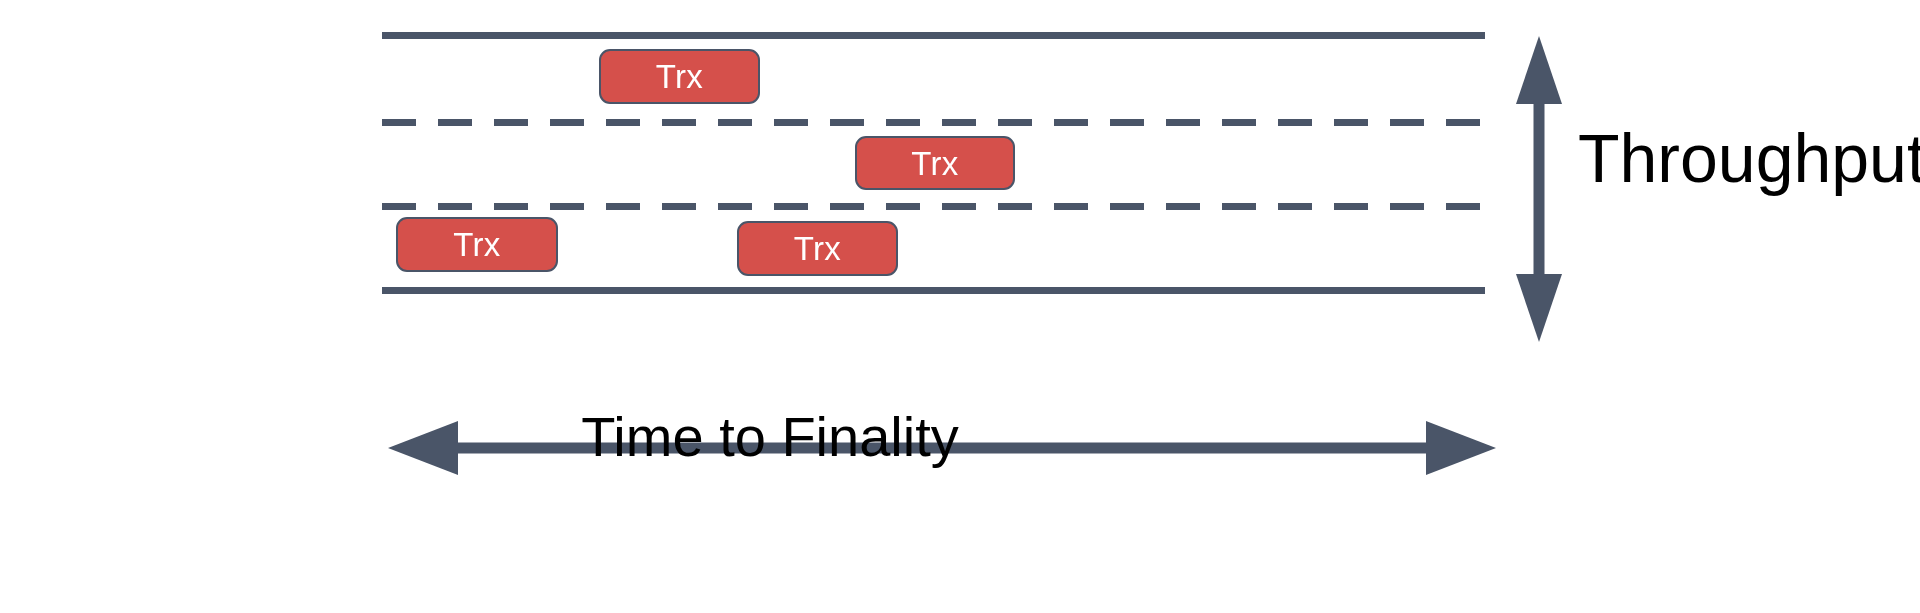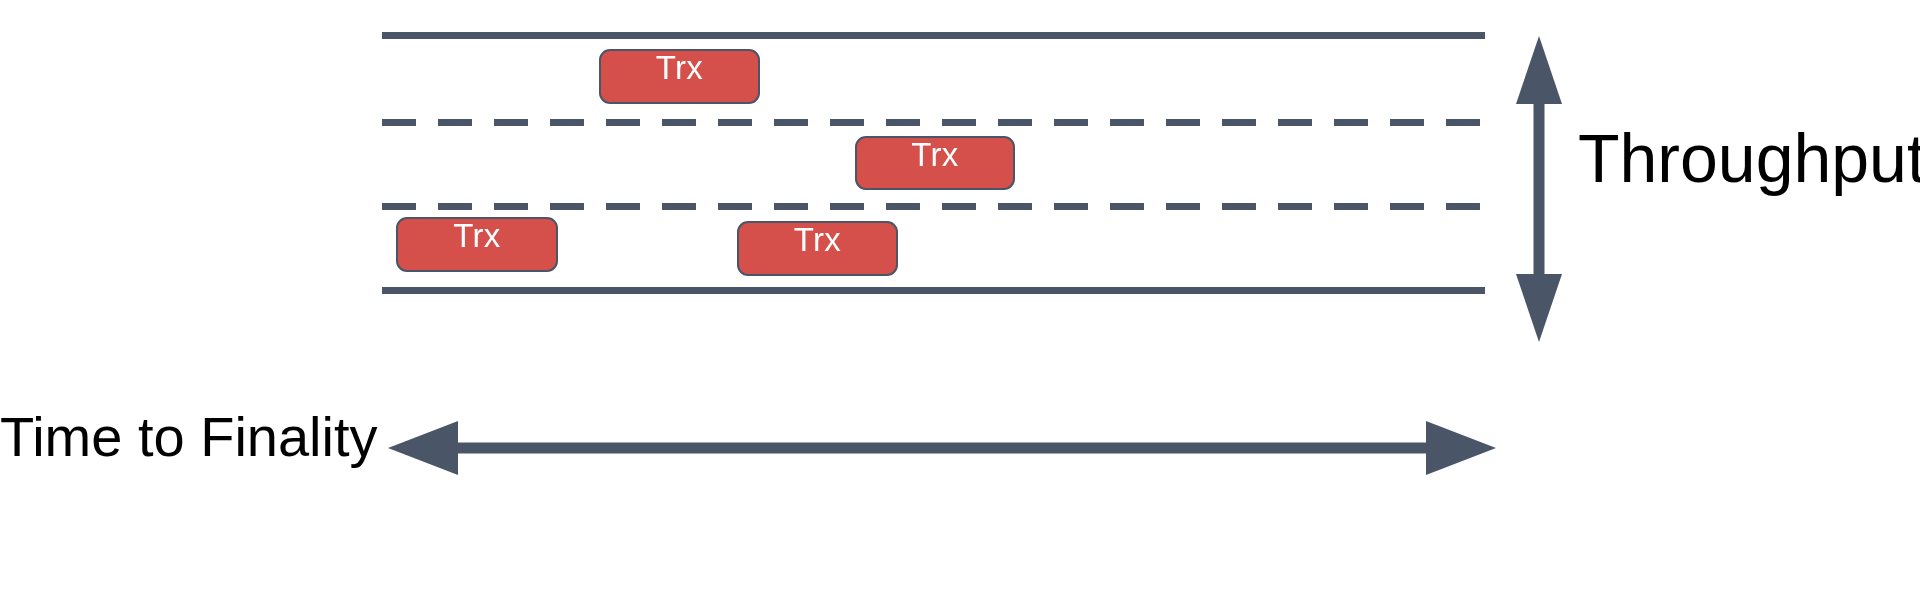--- a/index.html
+++ b/index.html
@@ -42,21 +42,21 @@
   #lane-bottom     { top: 287px; }
 
   
   .trx-box {
     position: absolute;
     background: #d5504b;
     border: 2px solid #4a5568;
     border-radius: 11px;
     box-sizing: border-box;
     display: flex;
-    align-items: flex-start;
+    align-items: center;
     justify-content: center;
     color: #ffffff;
     font-size: 33px;
     font-family: "Liberation Sans", sans-serif;
     letter-spacing: 0.3px;
     line-height: 1;
     user-select: none;
   }
 
   
@@ -84,20 +84,21 @@
     left: 386px;
     top: 414px;
     width: 1112px;
     height: 68px;
   }
   #finality-label {
     position: absolute;
     left: 0px;
     top: 409px;
     width: 1540px;
+    text-align: center;
     font-size: 56px;
     color: #000000;
     white-space: nowrap;
     line-height: 1;
     font-family: "Liberation Sans", sans-serif;
   }
 </style>
 </head>
 <body>
 

